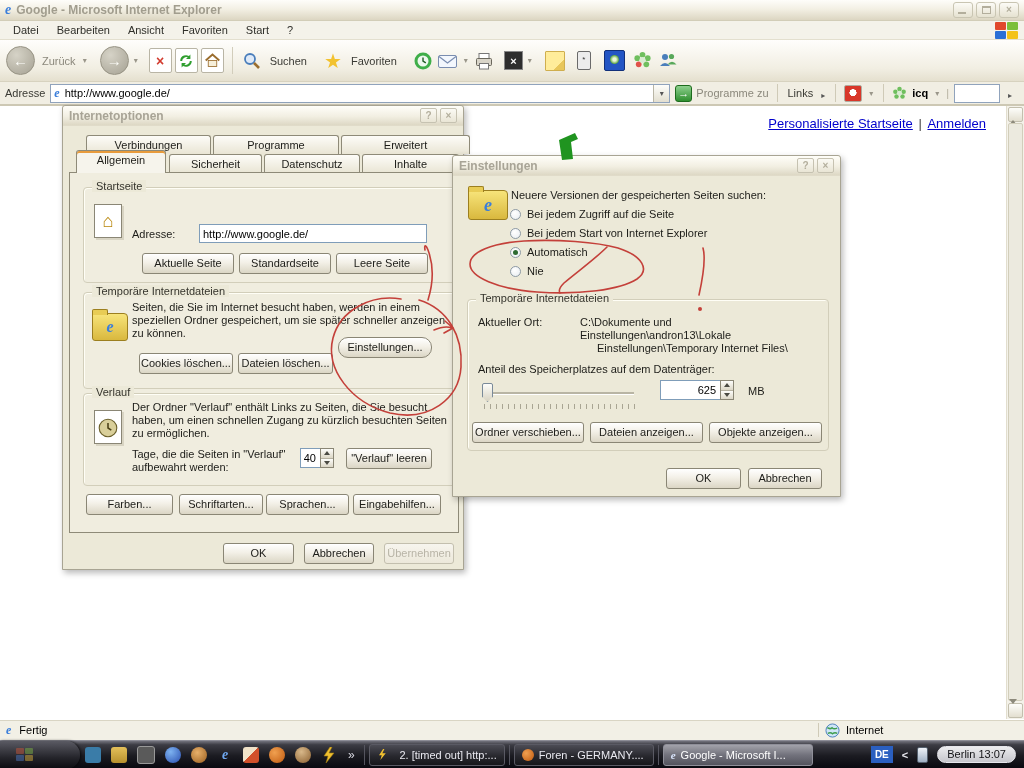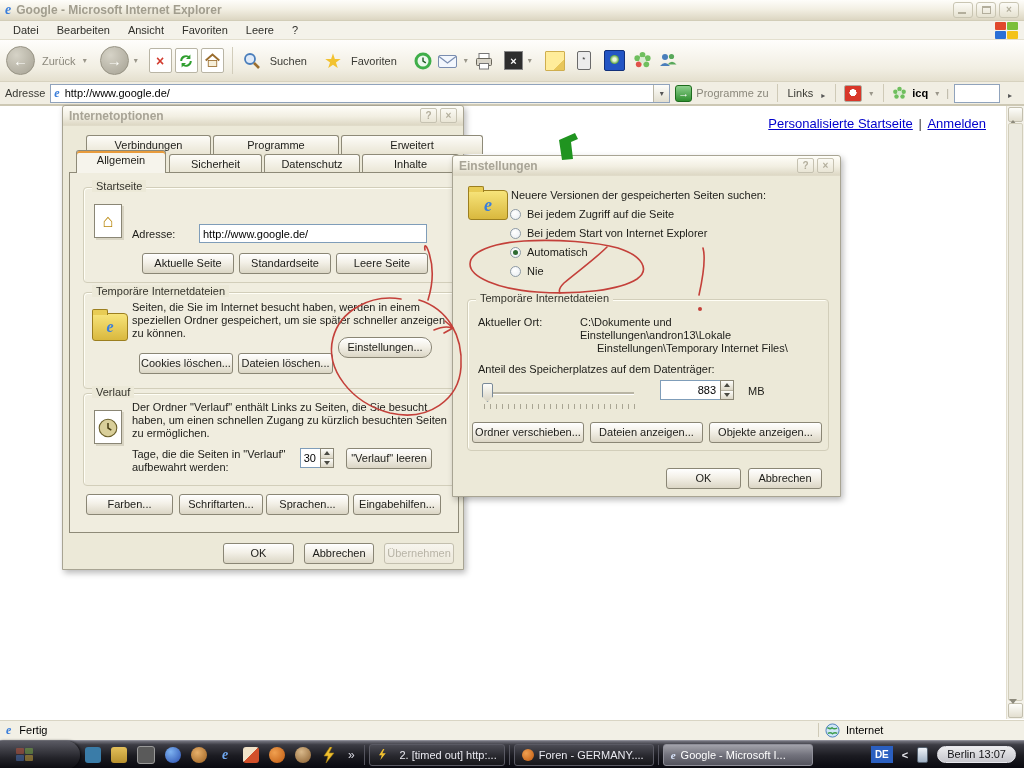--- a/index.html
+++ b/index.html
@@ -166,21 +166,21 @@
         </span>
       <span class="wbtn"><span>×</span></span>
     </span>
   </div>
 
   <div class="menubar">
     <span class="menu-item">Datei</span>
     <span class="menu-item">Bearbeiten</span>
     <span class="menu-item">Ansicht</span>
     <span class="menu-item">Favoriten</span>
-    <span class="menu-item">Leere</span>
+    <span class="menu-item">Start</span>
     <span class="menu-item">?</span>
   </div>
   <span class="win-flag">
     <i style="background:#e0482c"></i>
       <i style="background:#7bbf3a"></i>
       <i style="background:#2a6fd6"></i>
       <i style="background:#f3c21a"></i>
   </span>
 
   <div class="toolbar">
@@ -318,21 +318,21 @@
     <div class="dlg-title">
       <span class="dlg-title-text">Internetoptionen</span>
       <span class="dlg-tbtns">
         <span class="tbtn">?</span>
         <span class="tbtn">×</span>
       </span>
     </div>
 
     <span class="tab" style="left:23px;top:29px;width:125px;">Verbindungen</span>
     <span class="tab" style="left:150px;top:29px;width:126px;">Programme</span>
-    <span class="tab" style="left:278px;top:29px;width:142px;">Erweitert</span>
+    <span class="tab" style="left:278px;top:29px;width:129px;">Erweitert</span>
 
     <span class="tab active" style="left:13px;top:44px;width:90px;">Allgemein</span>
     <span class="tab" style="left:106px;top:48px;width:93px;">Sicherheit</span>
     <span class="tab" style="left:201px;top:48px;width:96px;">Datenschutz</span>
     <span class="tab" style="left:299px;top:48px;width:97px;">Inhalte</span>
     <div class="tab-pane" style="left:6px;top:66px;width:390px;height:361px;"></div>
 
     <div class="gbox" style="left:20px;top:81px;width:376px;height:96px;z-index:6;">
       <span class="gbox-legend">Startseite</span>
       <span class="ico-homepage" style="left:10px;top:16px;">⌂</span>
@@ -361,21 +361,21 @@
       <span class="ico-histpage" style="left:10px;top:16px;">
         <svg width="22" height="22" viewBox="0 0 20 20" style="margin:6px 0 0 2px;">
           <circle cx="10" cy="10" r="8" fill="#d9cf9a" stroke="#6a5f2a"></circle>
           <path d="M10 5.5v4.5l3 2" fill="none" stroke="#4a4015" stroke-width="1.4"></path>
         </svg>
       </span>
       <div class="dlg-text" style="left:48px;top:7px;width:322px;">Der Ordner "Verlauf" enthält Links zu Seiten, die Sie besucht haben, um einen schnellen Zugang zu kürzlich besuchten Seiten zu ermöglichen.</div>
       <div class="dlg-text" style="left:48px;top:54px;">Tage, die die Seiten in "Verlauf"</div>
       <div class="dlg-text" style="left:48px;top:67px;">aufbewahrt werden:</div>
       <span class="spinner" style="left:216px;top:54px;width:34px;">
-        <span class="spin-val">30</span>
+        <span class="spin-val">40</span>
         <span class="spin-btns">
           <span class="spin-b">
               <i class="tri-up"></i>
             </span>
           <span class="spin-b">
               <i class="tri-dn"></i>
             </span>
         </span>
       </span>
       <span class="btn" style="left:262px;top:54px;width:86px;">"Verlauf" leeren</span>
@@ -416,21 +416,21 @@
       <span class="gbox-legend">Temporäre Internetdateien</span>
       <div class="dlg-text" style="left:10px;top:16px;">Aktueller Ort:</div>
       <div class="dlg-text" style="left:112px;top:16px;">C:\Dokumente und</div>
       <div class="dlg-text" style="left:112px;top:29px;">Einstellungen\andron13\Lokale</div>
       <div class="dlg-text" style="left:112px;top:42px;margin-left:17px;">Einstellungen\Temporary Internet Files\</div>
       <div class="dlg-text nowrap" style="left:10px;top:63px;">Anteil des Speicherplatzes auf dem Datenträger:</div>
       <span class="slider-track" style="left:14px;top:92px;width:152px;"></span>
       <span class="slider-thumb" style="left:14px;top:83px;"></span>
       <span class="ticks" style="left:16px;top:104px;width:152px;"></span>
       <span class="spinner" style="left:192px;top:80px;width:74px;">
-        <span class="spin-val">883</span>
+        <span class="spin-val">625</span>
         <span class="spin-btns">
           <span class="spin-b">
               <i class="tri-up"></i>
             </span>
           <span class="spin-b">
               <i class="tri-dn"></i>
             </span>
         </span>
       </span>
       <div class="dlg-text" style="left:280px;top:85px;">MB</div>

